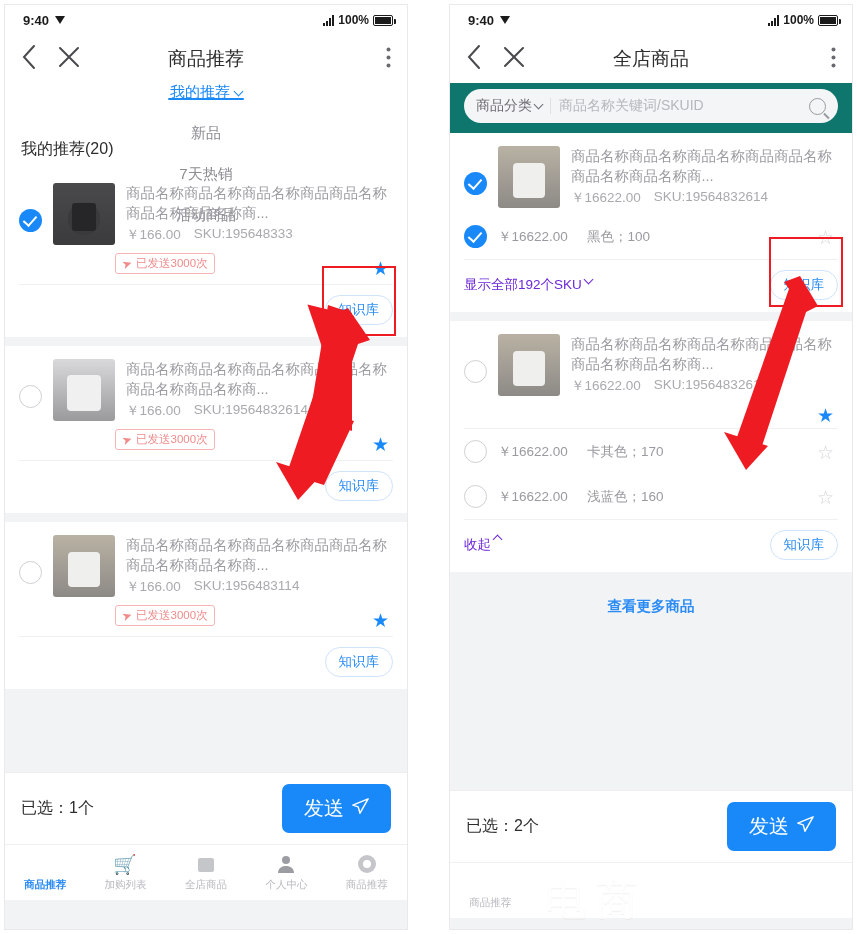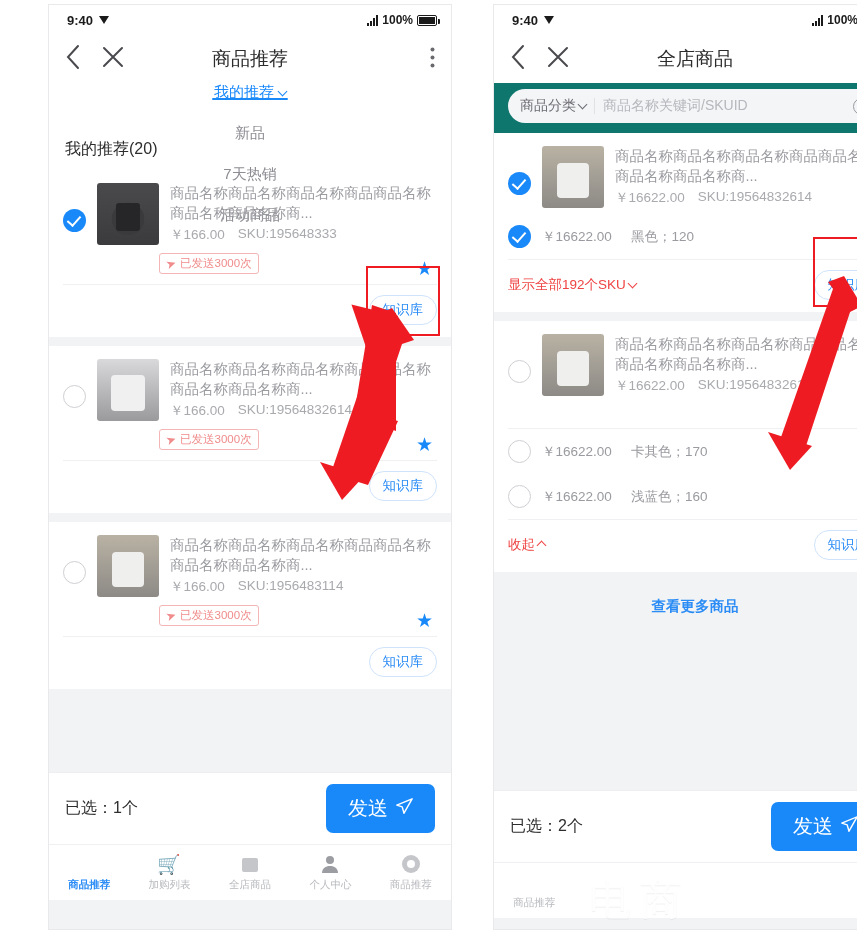--- a/index.html
+++ b/index.html
@@ -2,21 +2,21 @@
 <html><head>
 <meta charset="utf-8">
 <style>
   * { box-sizing: border-box; margin: 0; padding: 0; }
   html, body {
     width: 857px; height: 934px;
     background: #ffffff;
     font-family: "Liberation Sans", "DejaVu Sans", sans-serif;
     overflow: hidden;
   }
-  .stage { position: relative; width: 678px; height: 934px; background:#fff;margin-left:44px; }
+  .stage { position: relative; width: 678px; height: 934px; background:#fff; }
 
   .phone {
     position: absolute; top: 4px; width: 404px; height: 926px;
     background: #f2f3f5; overflow: hidden;
     border: 1px solid #e9e9ec;
   }
   .phone-left  { left: 4px; }
   .phone-right { left: 449px; }
 
   
@@ -115,21 +115,21 @@
   .star.empty { color:#d2d3d7; }
   .star-right { position:absolute; right:4px; top:50%; transform: translateY(-50%); }
 
   .divider { height:1px; background:#f0f0f2; }
   .kb-row { display:flex; justify-content:flex-end; padding: 10px 0 12px; }
   .kb-row.split { justify-content:space-between; align-items:center; }
   .kb-btn {
     border:1px solid #cfe3fb; color:#2b8cf5; border-radius:15px;
     font-size:13.5px; padding: 5px 13px; background:#fff;
   }
-  .showall { font-size:13.5px; color:#ef4444; display:flex; align-items:center; }
+  .showall { font-size:13.5px; color:#6d28d9; display:flex; }
 
   .skurow { display:flex; align-items:center; padding: 11px 0; gap:11px; position:relative; }
   .skurow .check { margin-top:0; }
   .sku-price { font-size:13.5px; color:#9a9ba0; min-width:78px; }
   .sku-spec { font-size:13.5px; color:#9a9ba0; }
 
   .more-link { text-align:center; padding: 16px 0 8px; font-size:14.5px; color:#2b8cf5; font-weight:bold; }
 
   
   .selbar {
@@ -436,21 +436,21 @@
             <div class="pname">商品名称商品名称商品名称商品商品名称商品名称商品名称商...</div>
             <div class="pmeta">
               <span>￥16622.00</span>
               <span>SKU:19564832614</span>
             </div>
           </div>
         </div>
         <div class="skurow">
           <div class="check on"></div>
           <span class="sku-price">￥16622.00</span>
-          <span class="sku-spec">黑色；120</span>
+          <span class="sku-spec">黑色；100</span>
           <span class="star empty star-right">☆</span>
         </div>
         <div class="divider"></div>
         <div class="kb-row split">
           <span class="showall">
             <span>显示全部192个SKU</span>
             <span class="chev"></span>
           </span>
           <span class="kb-btn">知识库</span>
         </div>

